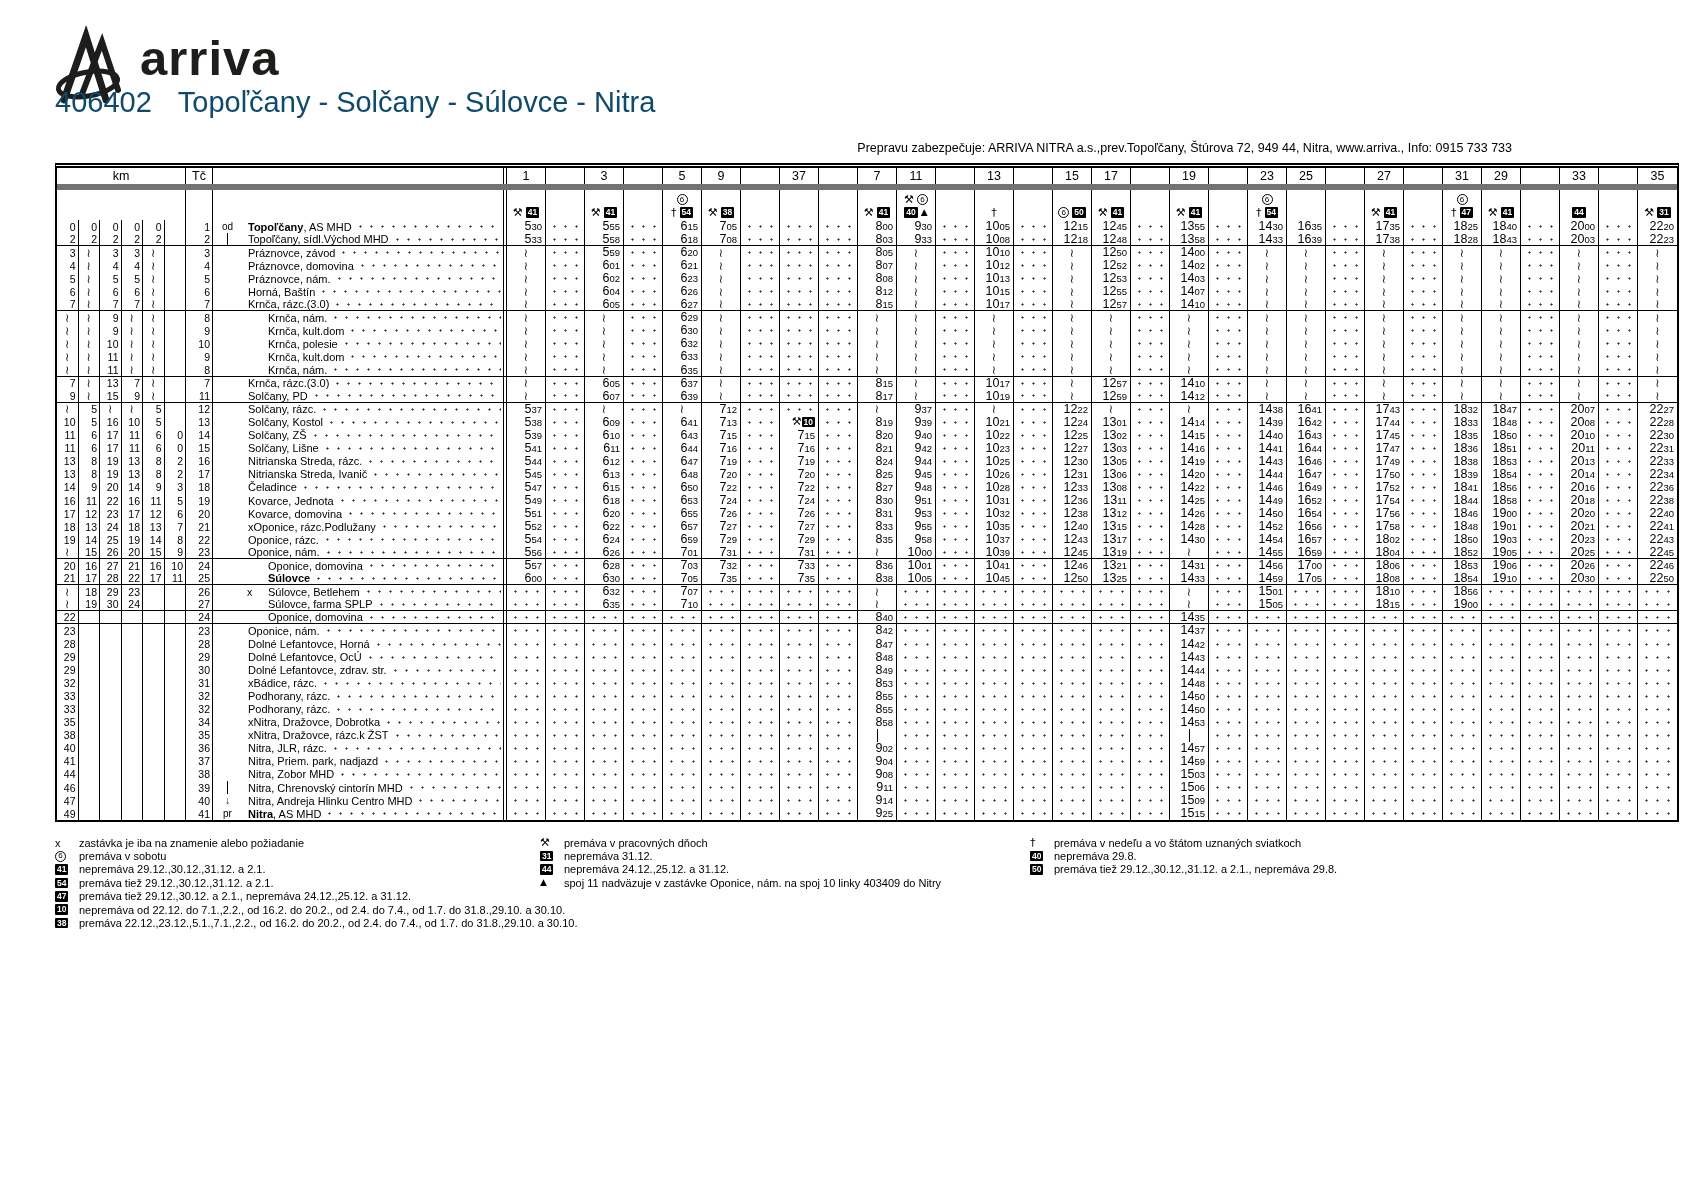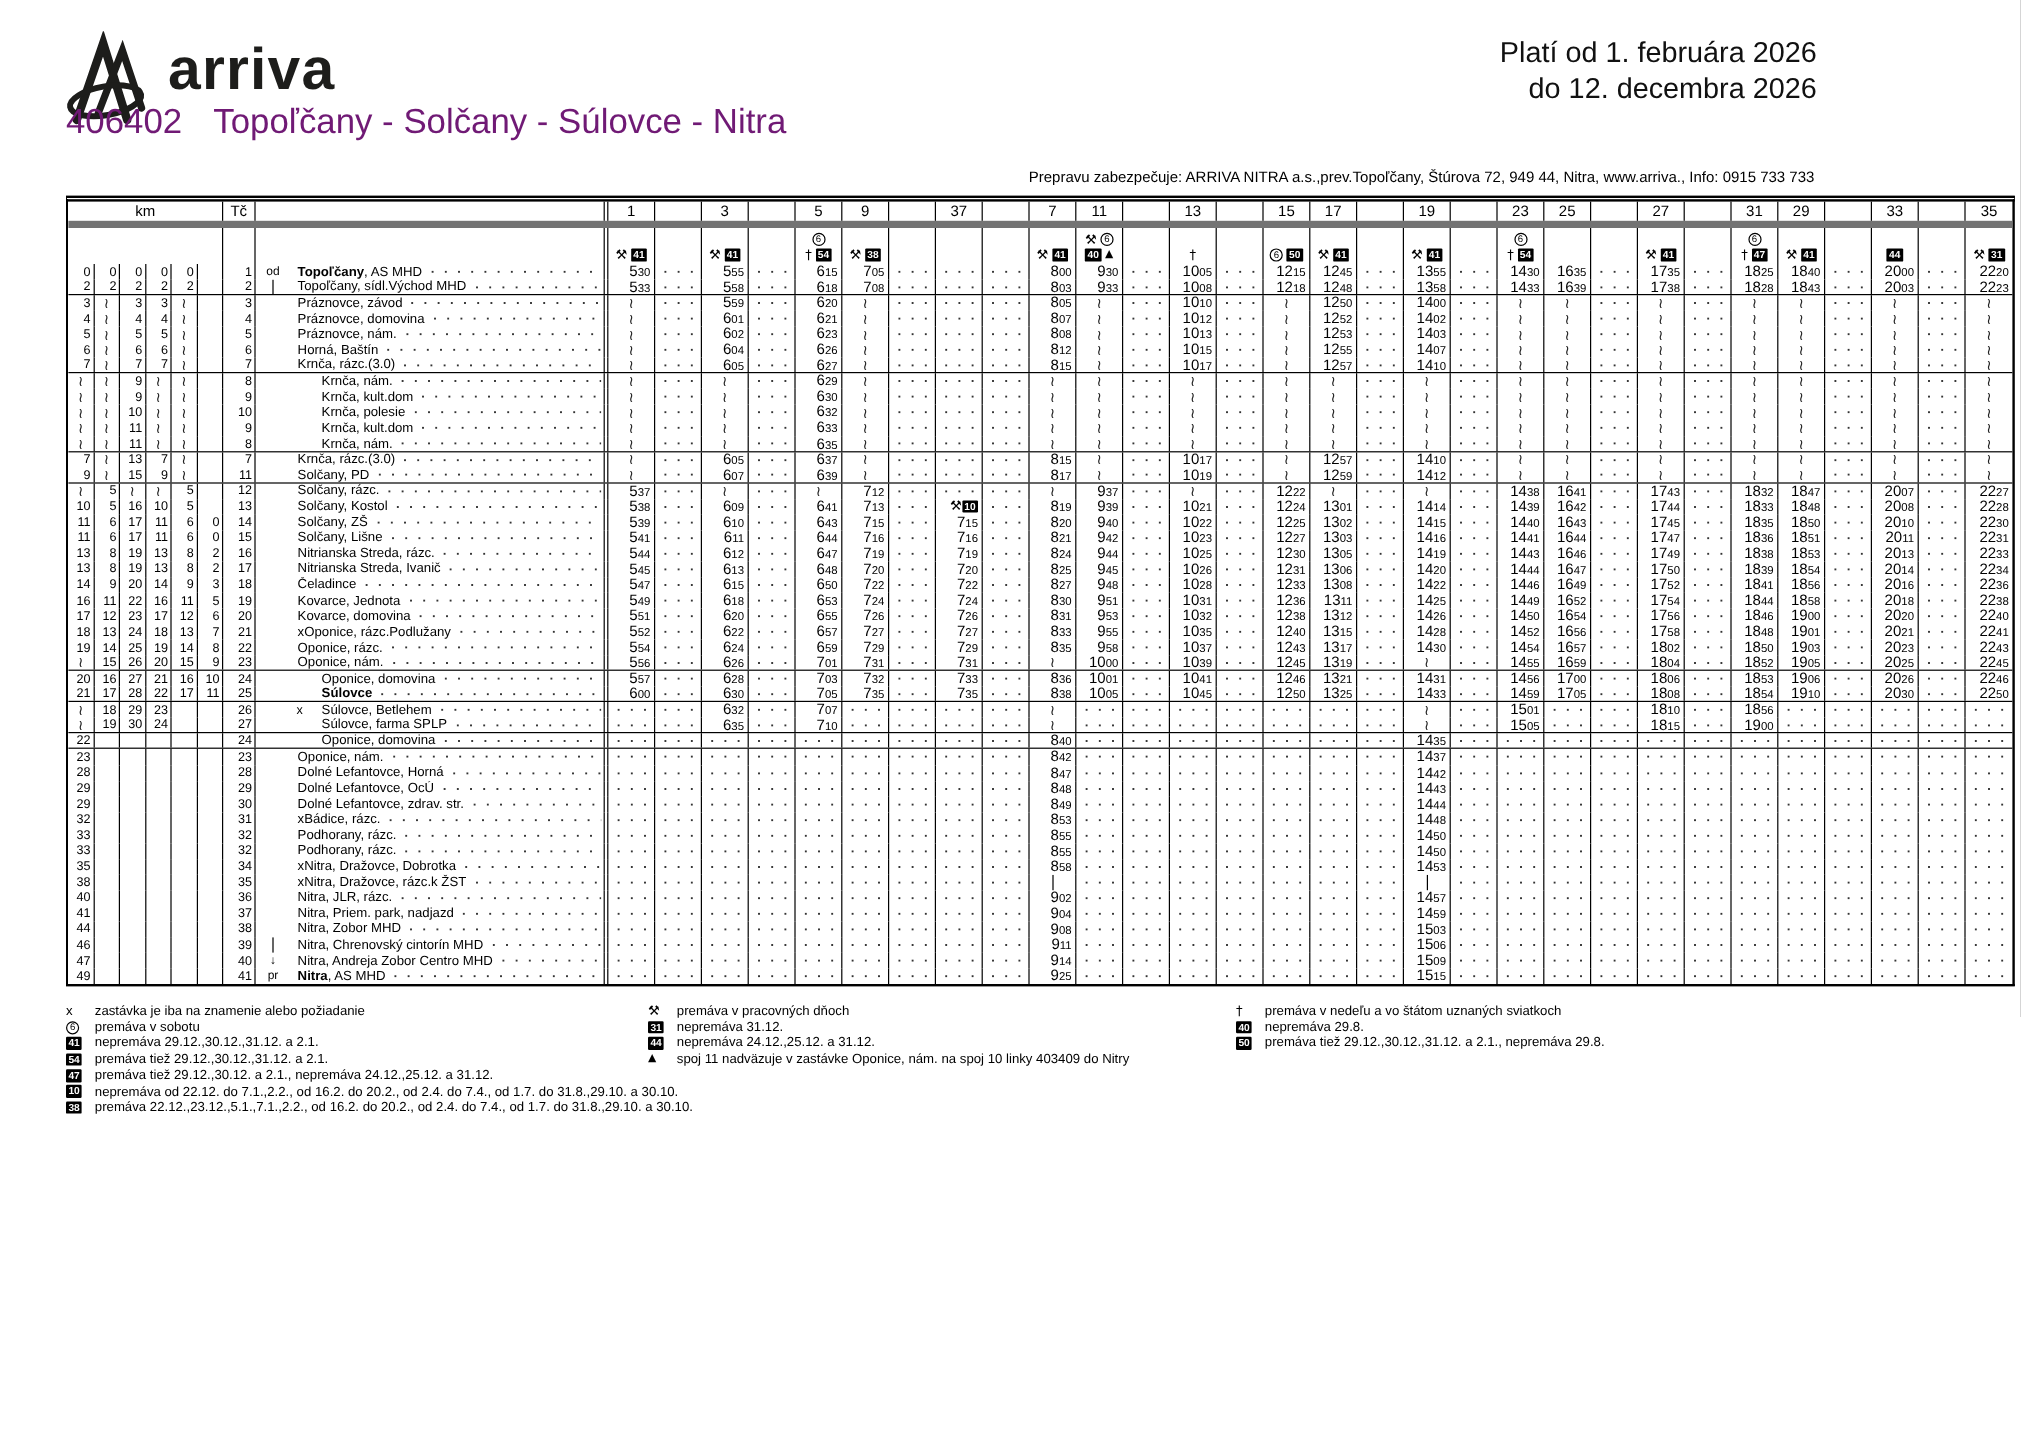--- a/index.html
+++ b/index.html
@@ -3,21 +3,21 @@
 <meta charset="utf-8">
 <style>
   html,body{margin:0;padding:0;background:#888;}
   *{box-sizing:border-box;}
   #page{position:relative;width:1684px;height:1200px;background:#fff;color:#000;
         font-family:"Liberation Sans","DejaVu Sans",sans-serif;overflow:hidden;}
   
   .logo{position:absolute;left:52px;top:26px;display:flex;align-items:flex-start;gap:12px;}
   .logo-word{font-size:49px;font-weight:bold;letter-spacing:1px;color:#1d1d1b;margin-top:8px;line-height:1;}
   .valid{position:absolute;right:170px;top:30px;text-align:right;font-size:24px;line-height:30px;color:#111;}
-  .title{position:absolute;left:55px;top:86px;font-size:29px;color:#701a75;white-space:nowrap;}
+  .title{position:absolute;left:55px;top:86px;font-size:29px;color:#0c4a6e;white-space:nowrap;}
   .title .rn{margin-right:26px;}
   .provider{position:absolute;right:172px;top:141px;font-size:12.5px;white-space:nowrap;}
   
   #tt{position:absolute;left:55px;top:163px;width:1624px;border:2px solid #000;border-top:5px double #000;}
   .trow{display:grid;grid-template-columns:repeat(6,21.5px) 27px 29px 265px repeat(30,39px);}
   .trow.hdr{height:22px;border-bottom:6px solid #737373;}
   .trow.icons{height:30px;}
   .trow.body{height:13.05px;}
   .trow.sep{border-bottom:1px solid #000;}
   .cell{border-right:1px solid #000;display:flex;align-items:center;overflow:hidden;min-width:0;}
@@ -70,24 +70,20 @@
     <svg class="lmark" width="76" height="82" viewBox="0 0 76 82">
       <g stroke="#1d1d1b" fill="none" stroke-linecap="round">
         <path d="M12 74 L34 10 L54 74" stroke-width="7"></path>
         <path d="M30 68 L50 16 L66 64" stroke-width="6"></path>
         <ellipse cx="36" cy="58" rx="30" ry="12" stroke-width="5" transform="rotate(-10 36 58)"></ellipse>
       </g>
     </svg>
     <div class="logo-word">arriva</div>
   </div>
 
-  <div class="valid">
-    <div>Platí od 1. februára 2026</div>
-    <div>do 12. decembra 2026</div>
-  </div>
 
   <div class="title">
     <span class="rn">406402</span><span>Topoľčany - Solčany - Súlovce - Nitra</span>
   </div>
 
   <div class="provider">Prepravu zabezpečuje: ARRIVA NITRA a.s.,prev.Topoľčany, Štúrova 72, 949 44, Nitra, www.arriva., Info: 0915 733 733</div>
 
   <div id="tt">
       <div class="trow hdr">
         <div class="cell hk" style="grid-column: span 6;">km</div>
@@ -5545,21 +5541,21 @@
           <span class="">47</span>
         </div>
         <div class="cell kc"></div>
         <div class="cell kc"></div>
         <div class="cell kc"></div>
         <div class="cell kc"></div>
         <div class="cell kc last"></div>
         <div class="cell qc">40</div>
         <div class="cell mk">↓</div>
         <div class="cell st" style="padding-left: 6px;">
-          <span class="nm">Nitra, Andreja Zobor Centro MHD</span>
+          <span class="nm">Nitra, Andreja Hlinku Centro MHD</span>
           <div class="dots"></div>
         </div>
         <div class="cell tt df">
           <div class="dots"></div>
         </div>
         <div class="cell fc df">
           <div class="dots"></div>
         </div>
         <div class="cell tt df">
           <div class="dots"></div>

